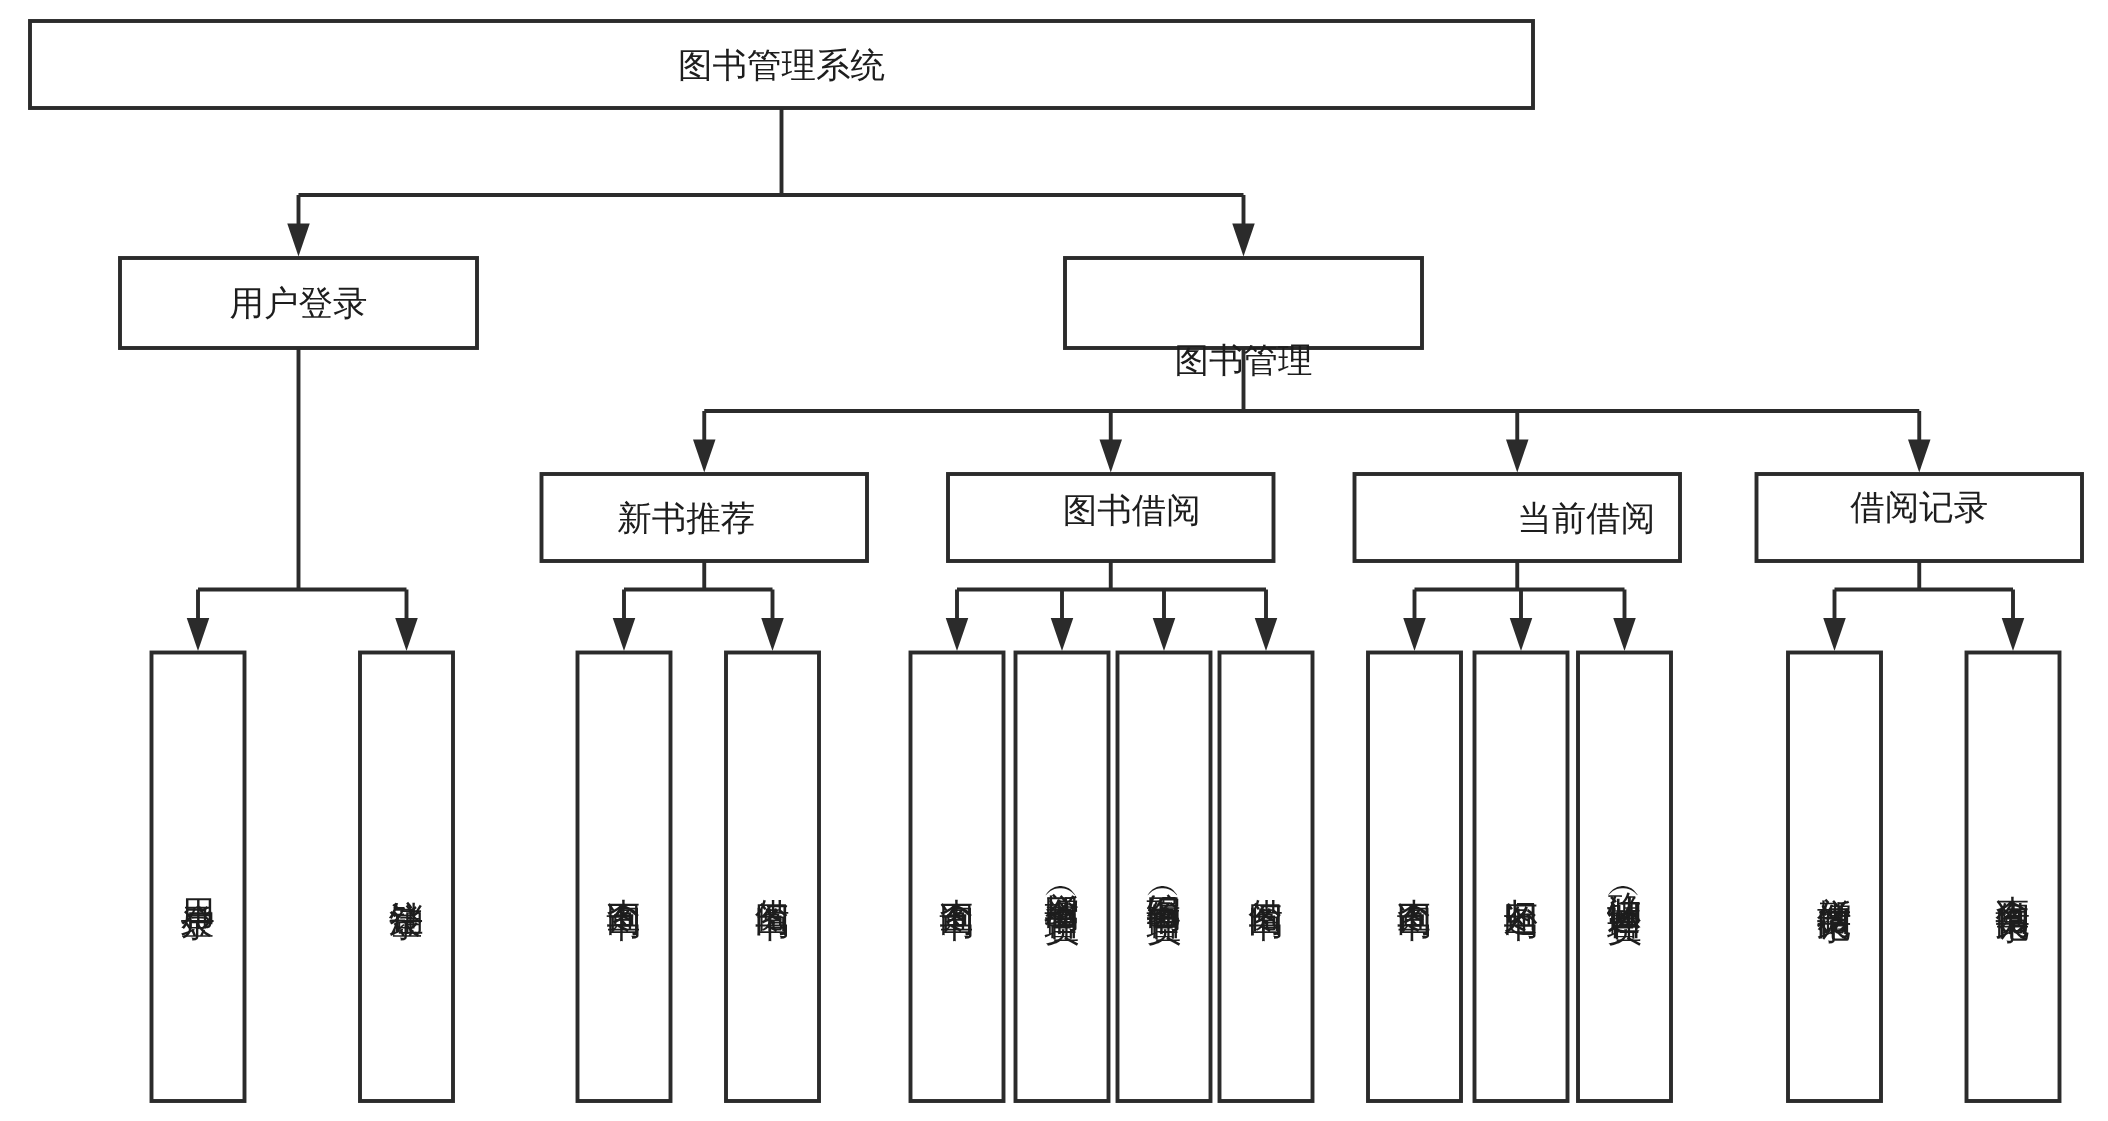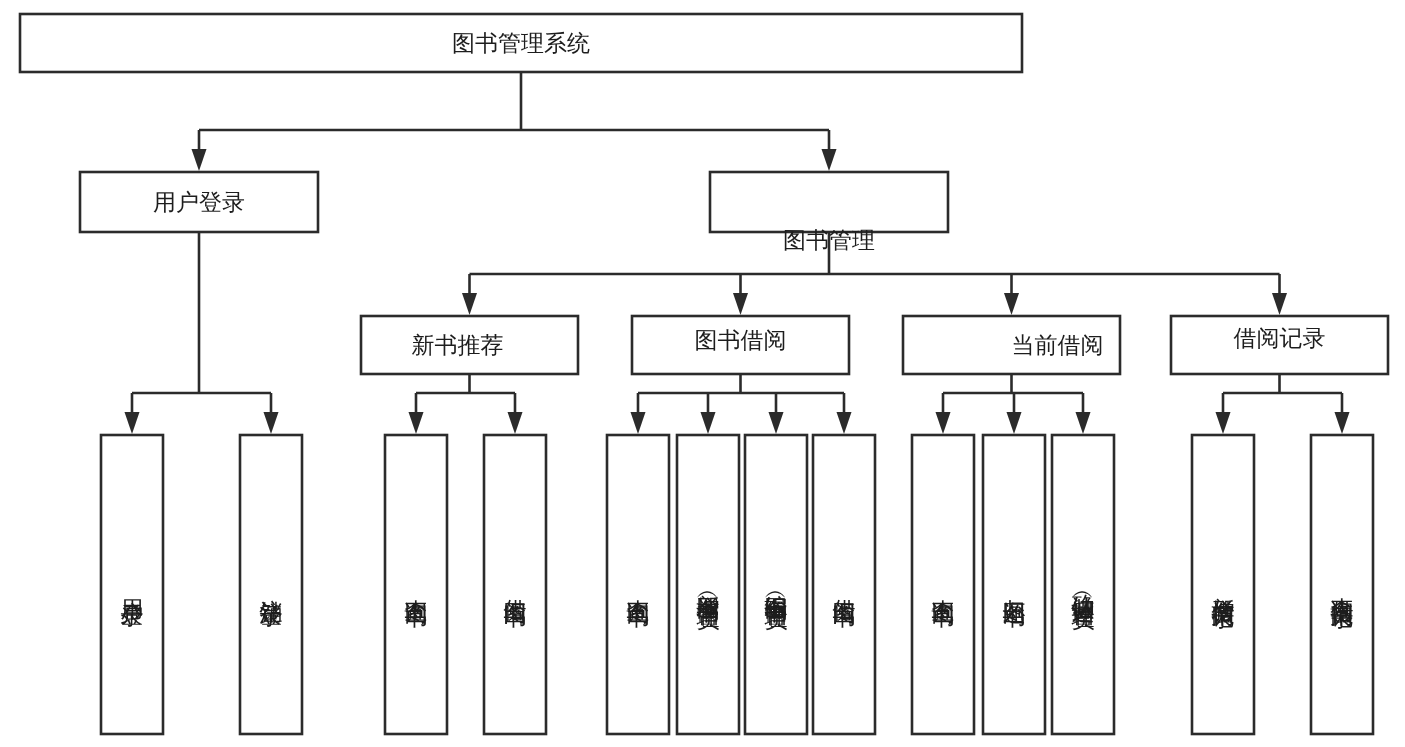--- a/index.html
+++ b/index.html
@@ -182,21 +182,21 @@
       </div>
       <div class="htext-wrap" style="left: 80px; top: 172px; width: 238px; height: 60px;">
         <div class="htext">用户登录</div>
       </div>
       <div class="htext-wrap" style="left: 710px; top: 172px; width: 238px; height: 44px; margin-top: 46px;">
         <div class="htext">图书管理</div>
       </div>
       <div class="htext-wrap" style="left: 361px; top: 316px; width: 193px; height: 58px;">
         <div class="htext">新书推荐</div>
       </div>
-      <div class="htext-wrap" style="left: 632px; top: 316px; width: 217px; height: 48px;">
+      <div class="htext-wrap" style="left: 646px; top: 316px; width: 217px; height: 48px;">
         <div class="htext">图书借阅</div>
       </div>
       <div class="htext-wrap" style="left: 903px; top: 316px; width: 217px; height: 58px; padding-left: 46px;">
         <div class="htext">当前借阅</div>
       </div>
       <div class="htext-wrap" style="left: 1171px; top: 316px; width: 217px; height: 44px;">
         <div class="htext">借阅记录</div>
       </div>
       <div class="vtext-wrap" style="left: 101px; top: 435px; width: 62px; height: 299px;">
         <div class="vtext" style="max-height: 285px; white-space: normal;">用户登录</div>

